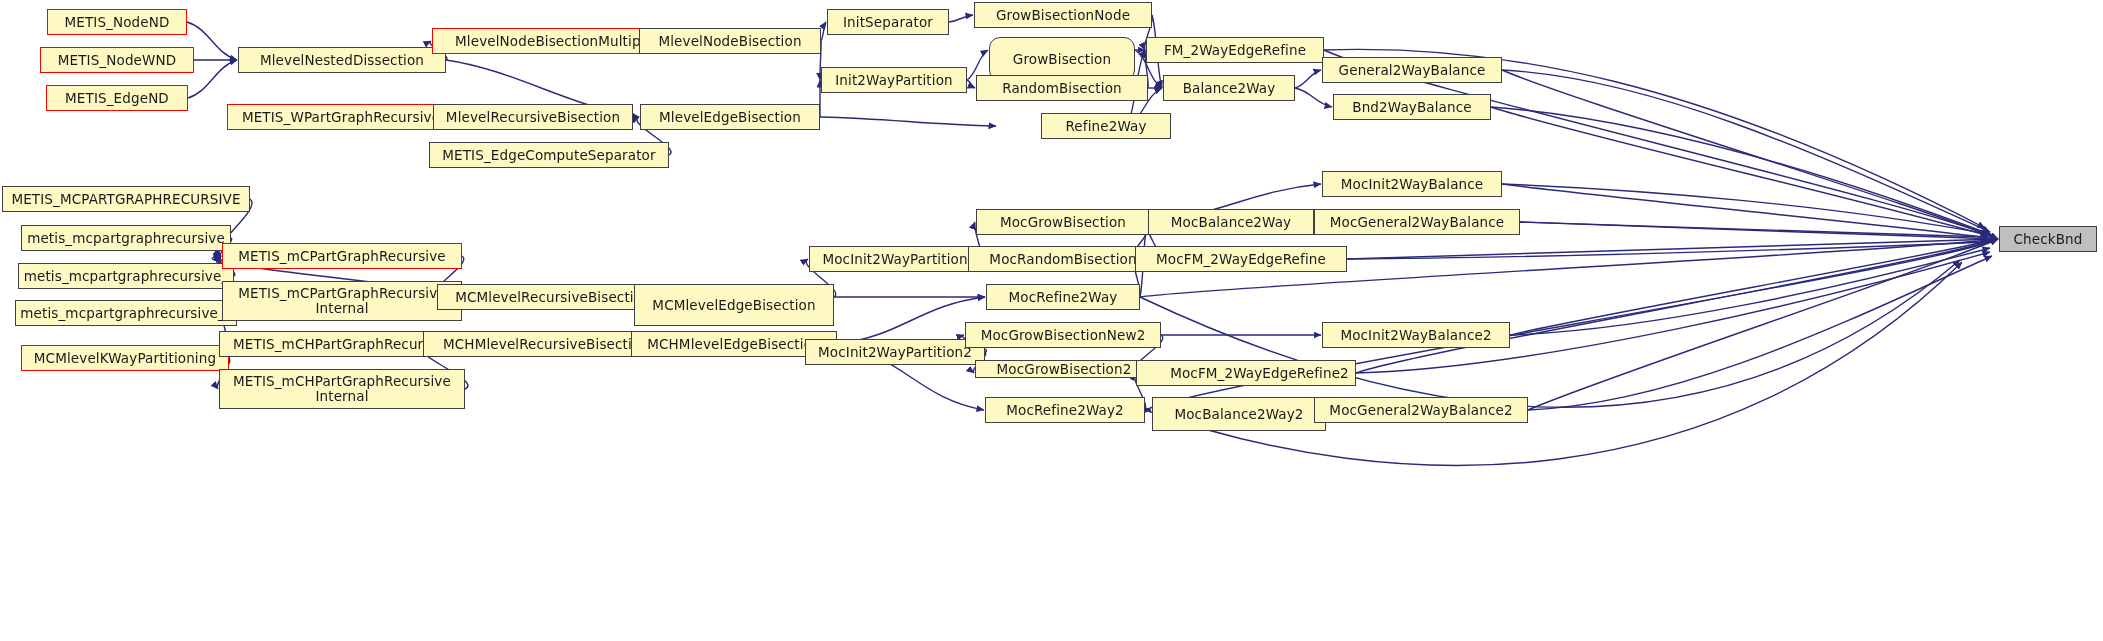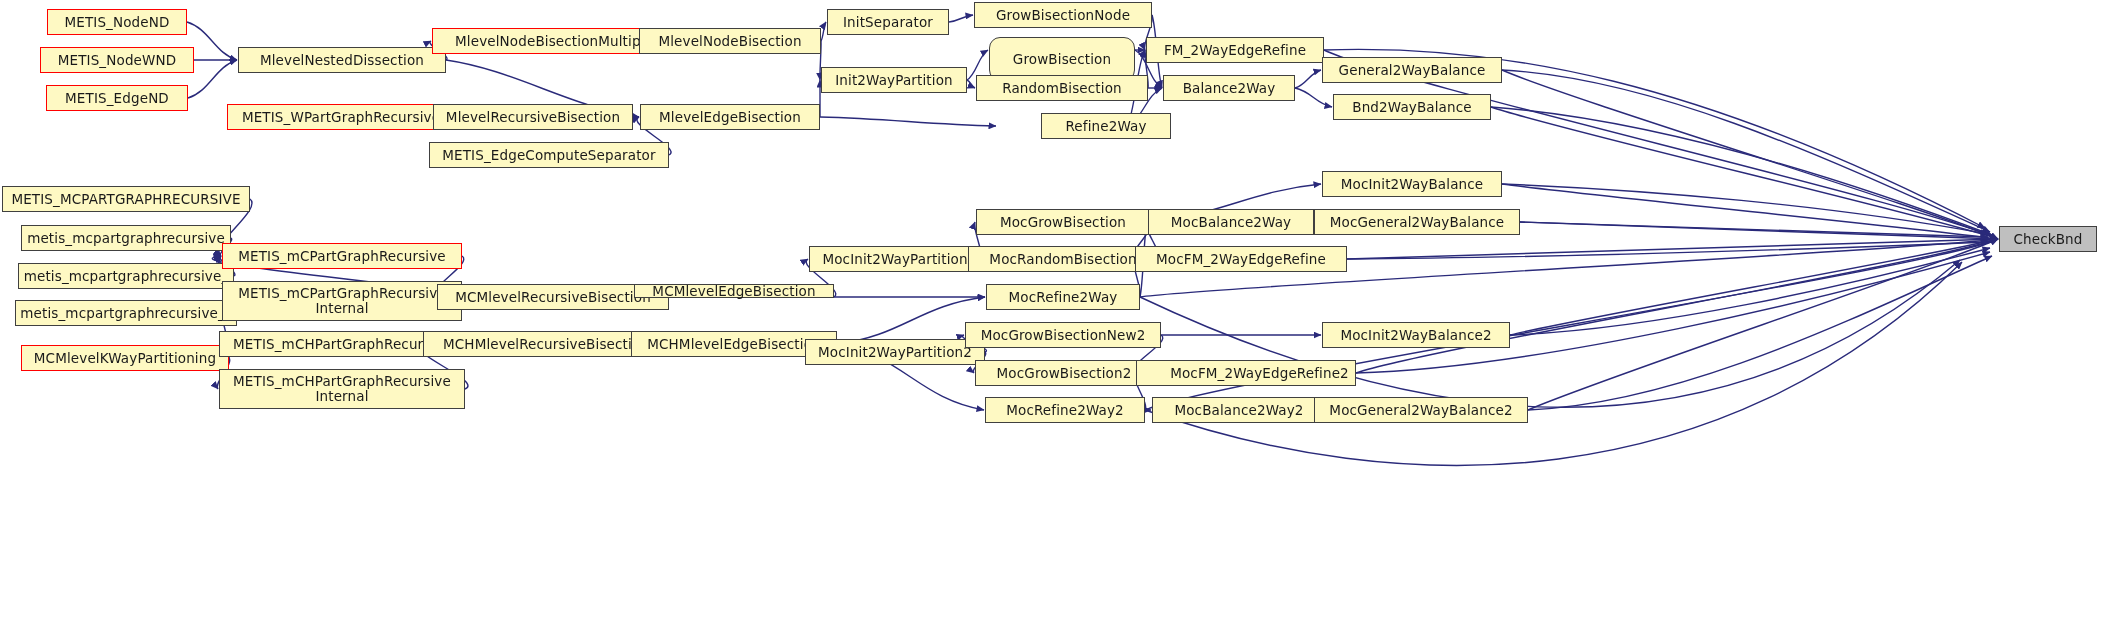--- a/index.html
+++ b/index.html
@@ -174,33 +174,33 @@
       <div class="node" style="left: 15px; top: 300px; width: 222px; height: 26px;">metis_mcpartgraphrecursive__</div>
       <div class="node red" style="left: 21px; top: 345px; width: 208px; height: 26px;">MCMlevelKWayPartitioning</div>
       <div class="node red" style="left: 222px; top: 243px; width: 240px; height: 26px;">METIS_mCPartGraphRecursive</div>
       <div class="node" style="left: 222px; top: 281px; width: 240px; height: 40px;">METIS_mCPartGraphRecursive
 Internal</div>
       <div class="node" style="left: 219px; top: 331px; width: 246px; height: 26px;">METIS_mCHPartGraphRecursive</div>
       <div class="node" style="left: 219px; top: 369px; width: 246px; height: 40px;">METIS_mCHPartGraphRecursive
 Internal</div>
       <div class="node" style="left: 437px; top: 284px; width: 232px; height: 26px;">MCMlevelRecursiveBisection</div>
       <div class="node" style="left: 423px; top: 331px; width: 246px; height: 26px;">MCHMlevelRecursiveBisection</div>
-      <div class="node" style="left: 634px; top: 284px; width: 200px; height: 14px;">MCMlevelEdgeBisection</div>
+      <div class="node" style="left: 634px; top: 284px; width: 200px; height: 42px;">MCMlevelEdgeBisection</div>
       <div class="node" style="left: 631px; top: 331px; width: 206px; height: 26px;">MCHMlevelEdgeBisection</div>
       <div class="node" style="left: 809px; top: 246px; width: 172px; height: 26px;">MocInit2WayPartition</div>
       <div class="node" style="left: 805px; top: 339px; width: 180px; height: 26px;">MocInit2WayPartition2</div>
       <div class="node" style="left: 976px; top: 209px; width: 174px; height: 26px;">MocGrowBisection</div>
       <div class="node" style="left: 968px; top: 246px; width: 190px; height: 26px;">MocRandomBisection</div>
       <div class="node" style="left: 986px; top: 284px; width: 154px; height: 26px;">MocRefine2Way</div>
       <div class="node" style="left: 965px; top: 322px; width: 196px; height: 26px;">MocGrowBisectionNew2</div>
-      <div class="node" style="left: 975px; top: 360px; width: 178px; height: 26px;">MocGrowBisection2</div>
+      <div class="node" style="left: 975px; top: 360px; width: 178px; height: 18px;">MocGrowBisection2</div>
       <div class="node" style="left: 985px; top: 397px; width: 160px; height: 26px;">MocRefine2Way2</div>
       <div class="node" style="left: 1148px; top: 209px; width: 166px; height: 26px;">MocBalance2Way</div>
       <div class="node" style="left: 1135px; top: 246px; width: 212px; height: 26px;">MocFM_2WayEdgeRefine</div>
       <div class="node" style="left: 1136px; top: 360px; width: 220px; height: 26px; padding-left: 32px;">MocFM_2WayEdgeRefine2</div>
-      <div class="node" style="left: 1152px; top: 397px; width: 174px; height: 26px;">MocBalance2Way2</div>
+      <div class="node" style="left: 1152px; top: 397px; width: 174px; height: 34px;">MocBalance2Way2</div>
       <div class="node" style="left: 1322px; top: 171px; width: 180px; height: 26px;">MocInit2WayBalance</div>
       <div class="node" style="left: 1314px; top: 209px; width: 206px; height: 26px; text-align: center;">MocGeneral2WayBalance</div>
       <div class="node" style="left: 1322px; top: 322px; width: 188px; height: 26px;">MocInit2WayBalance2</div>
       <div class="node" style="left: 1314px; top: 397px; width: 214px; height: 26px;">MocGeneral2WayBalance2</div>
       <div class="node highlight" style="left: 1999px; top: 226px; width: 98px; height: 26px;">CheckBnd</div>
     </div>
 </div>
 
 </body></html>

